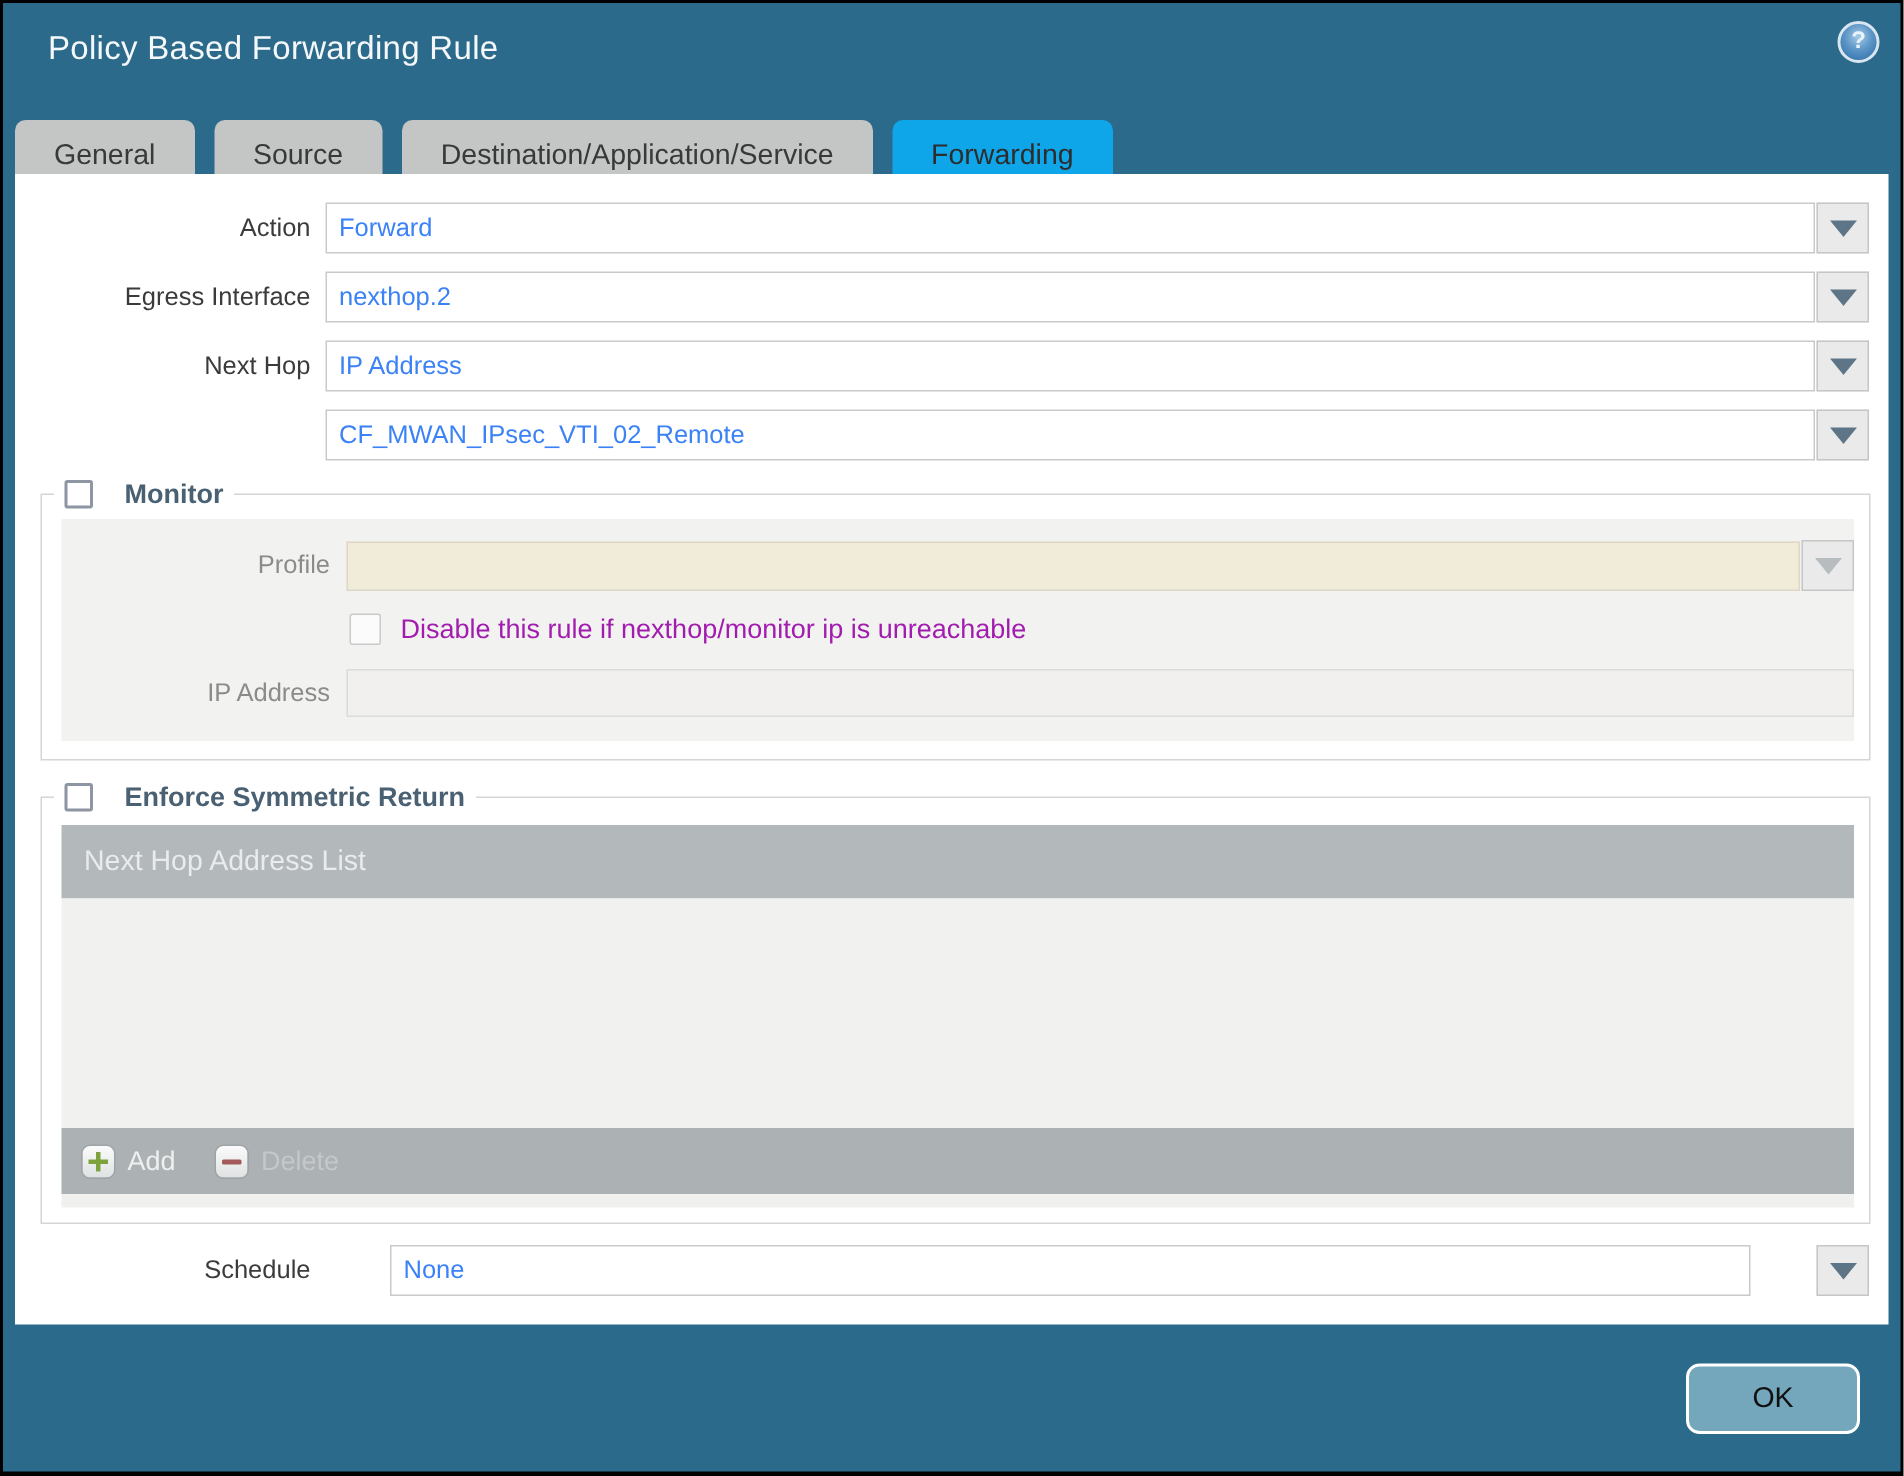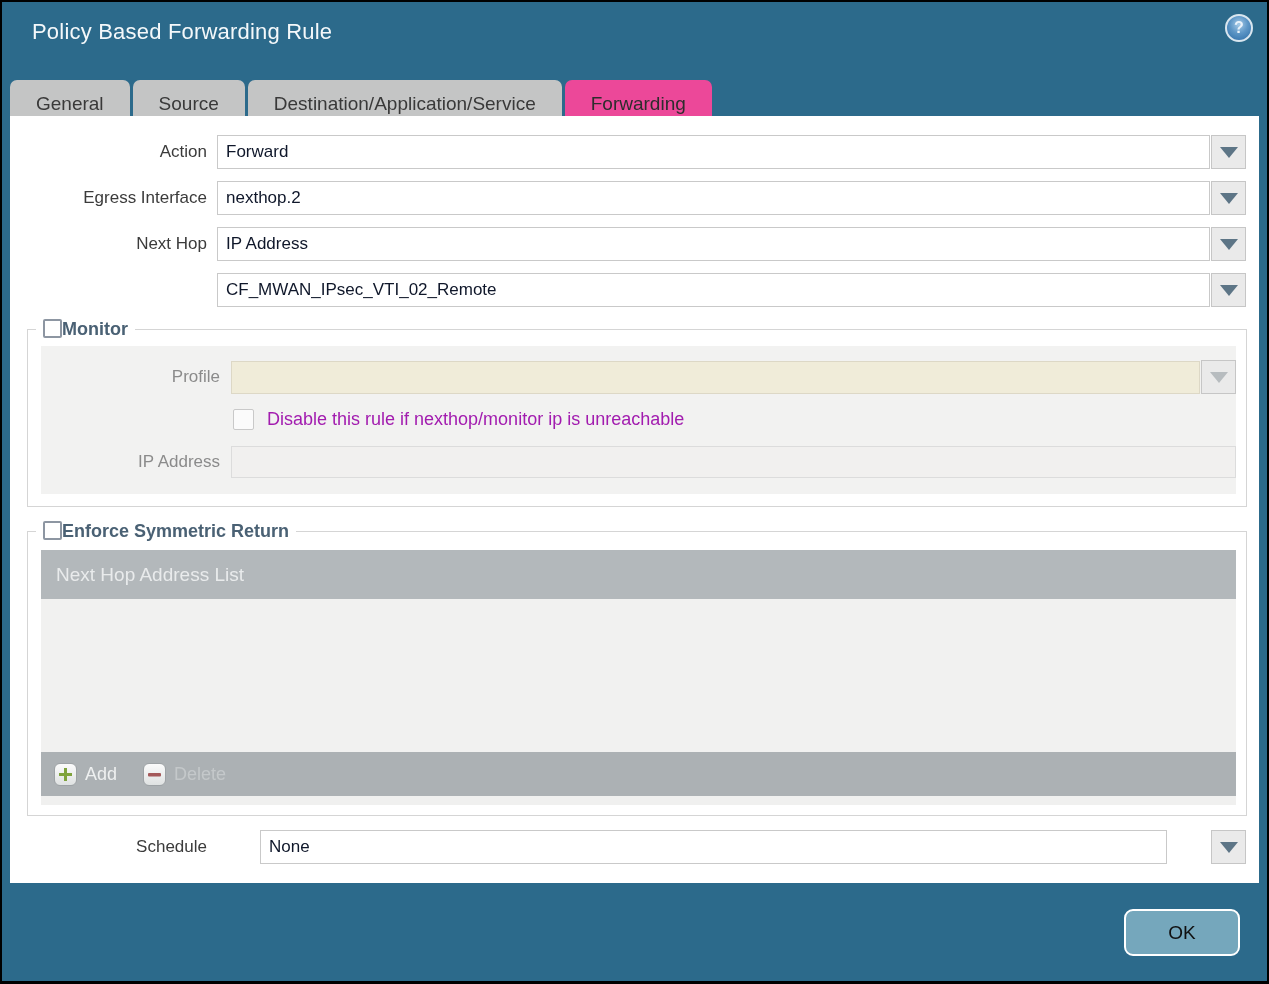--- a/index.html
+++ b/index.html
@@ -25,45 +25,45 @@
     width:28px; height:28px; border-radius:50%;
     background: radial-gradient(circle at 50% 35%, #a6cbe8 0%, #5d96c6 45%, #2a6ba6 100%);
     border:2px solid #d9e6ef;
     color:#eaf3fb; font-size:16px; font-weight:bold;
     display:flex; align-items:center; justify-content:center;
     cursor:pointer;
   }
   
   .tabs {
     position:absolute; left:8px; top:66px;
-    display:flex; gap:3px; align-items:flex-end; height:60px;
+    display:flex; gap:13px; align-items:flex-end; height:60px;
   }
   .tab {
     height:48px; display:flex; align-items:center;
     padding:0 26px; font-size:19px; color:#393939;
     background:#c4c5c5;
     border-radius:7px 7px 0 0;
     cursor:pointer; white-space:nowrap;
   }
-  .tab.active { background:#ec4899; color:#2d2d2d; }
+  .tab.active { background:#0ea5e9; color:#2d2d2d; }
   
   .content {
     position:absolute; left:8px; right:8px; top:114px; bottom:98px;
     background:#ffffff; padding-top:19px;
     overflow:hidden;
   }
   .frow { display:flex; align-items:center; margin:0 13px 12px 0; }
   .frow .flabel {
     width:207px; padding-right:10px; text-align:right;
     font-size:17px; color:#3b3b3b; flex:none;
   }
   .field {
     flex:1; height:34px; background:#fff;
     border:1px solid #c9c9c9;
-    font-size:17px; color:#0f172a;
+    font-size:17px; color:#3b82f6;
     line-height:32px; padding:0 8px;
     white-space:nowrap; overflow:hidden;
   }
   .ddbtn {
     flex:none; width:35px; height:34px; margin-left:1px;
     background:#eaeaea; border:1px solid #c6c6c6;
     display:flex; align-items:center; justify-content:center;
     cursor:pointer;
   }
   .tri {
@@ -72,21 +72,21 @@
     border-top:11px solid #5d7586;
   }
   .tri.disabled { border-top-color:#b7bcbf; }
   
   fieldset {
     border:1px solid #d5d5d5;
     margin:0 12px 14px 17px;
     padding:0 0 0 0;
   }
   legend {
-    display:flex; gap:0;
+    display:flex; align-items:center; gap:21px;
     margin-left:8px; padding:0 7px;
   }
   .legend-text { font-size:18px; font-weight:bold; color:#4a6174; }
   .checkbox {
     width:19px; height:19px; background:#fff;
     border:2px solid #8d96a2; border-radius:2px;
     cursor:pointer; flex:none;
   }
   .graybox { background:#f2f2f1; margin:6px 10px 12px 13px; padding:14px 0 16px 0; }
   .grow { display:flex; align-items:center; }

